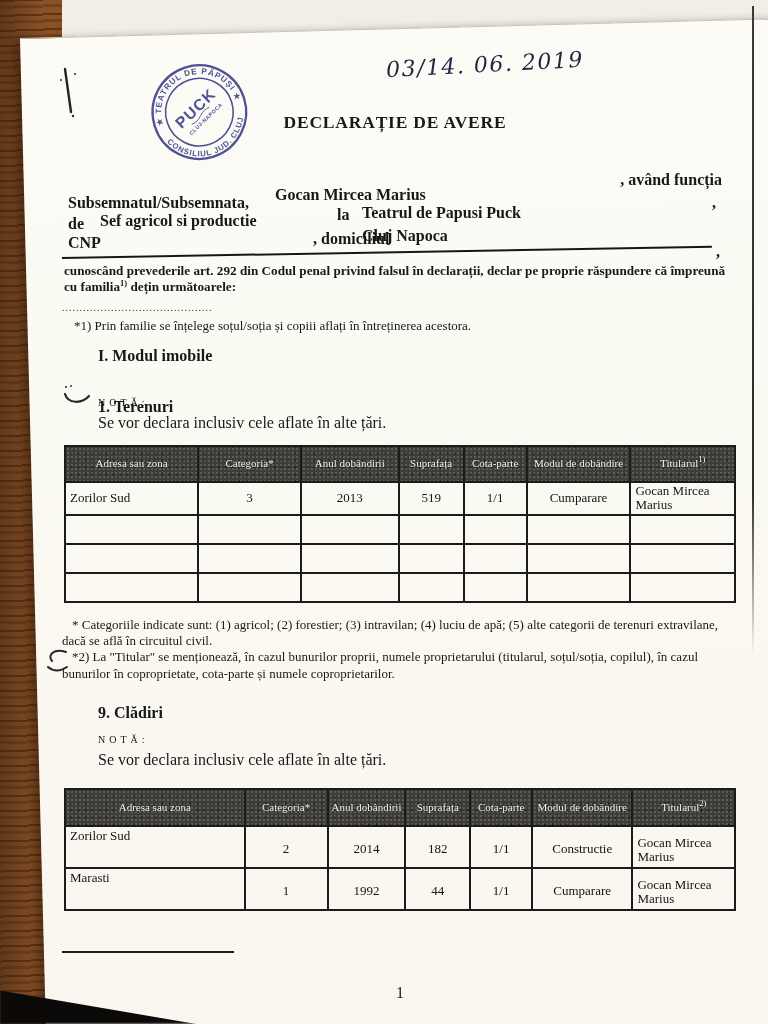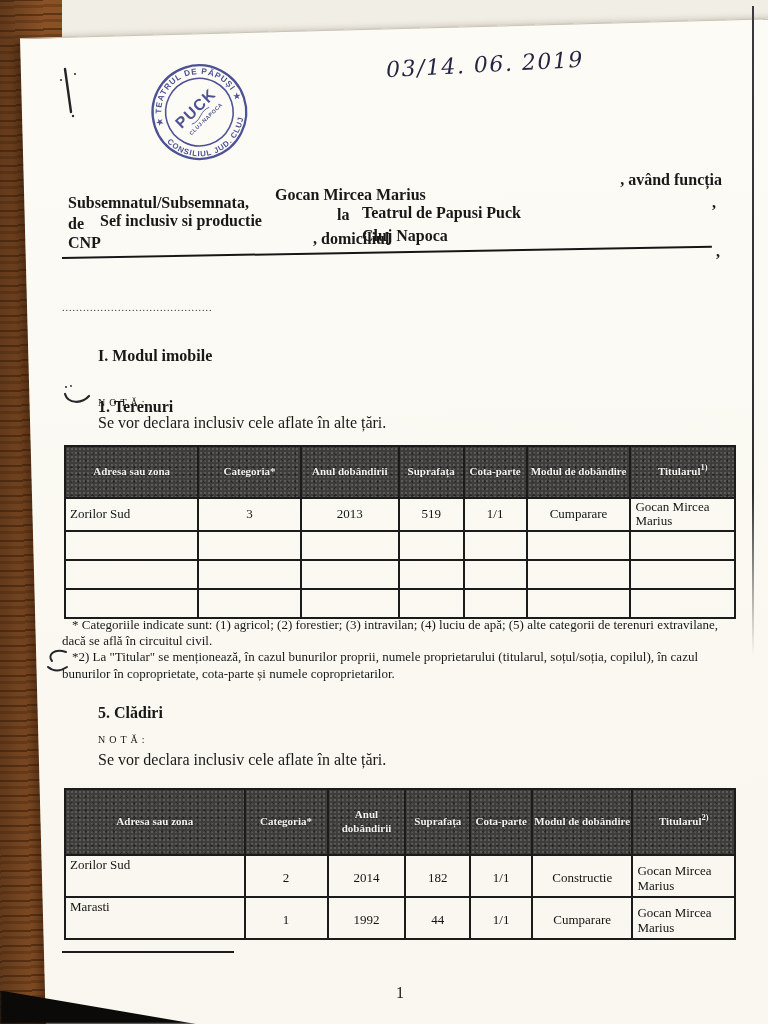--- a/index.html
+++ b/index.html
@@ -27,22 +27,22 @@
   .nota{font-size:10px;letter-spacing:4px;}
   .dots{font-size:10px;letter-spacing:1px;color:#2a2a2a;white-space:nowrap;}
   .underline-long{height:2px;background:#161616;transform:rotate(-1deg);transform-origin:left center;}
   .sep-line{height:2px;background:#1d1d1d;}
   .decl{line-height:16.2px;}
   .fnblock{line-height:16.2px;}
   .fnblock p{margin:0;text-indent:10px;}
   sup{font-size:8.5px;vertical-align:super;line-height:0;}
   .doc-table{border-collapse:collapse;table-layout:fixed;width:672px;font-size:13px;color:#141414;}
   .doc-table th,.doc-table td{border:2px solid #1b1b1b;overflow:hidden;}
-  .doc-table th{background-color:#3e3d3a;color:#f4f3ef;font-size:11px;font-weight:bold;
-        text-align:center;padding:18px 1px;line-height:1.25;
+  .doc-table th{background-color:#3e3d3a;color:#f4f3ef;font-size:11px;font-weight:normal;
+        text-align:center;padding:10px 1px;line-height:1.25;
         background-image:radial-gradient(rgba(255,255,255,.16) 1px, transparent 1.4px),
                          radial-gradient(rgba(0,0,0,.38) 1px, transparent 1.4px);
         background-size:4px 4px,7px 7px;background-position:0 0,2px 3px;
         text-shadow:0 0 2px rgba(0,0,0,.65);}
   .doc-table td{padding:1px 4px;text-align:center;}
   .doc-table td.addr{text-align:left;}
   .doc-table td.tit{text-align:left;line-height:1.12;padding-left:4px;}
   .t1 tr.r-data{height:32px;}
   .t1 tr.r-empty{height:29px;}
   .t2 tr{height:42px;}
@@ -88,41 +88,44 @@
         <g transform="rotate(-26 60 60)" fill="#2c3184" text-anchor="middle">
           <text x="60" y="60" font-family="Liberation Sans, sans-serif" font-size="18" font-weight="bold" letter-spacing="1.5">PUCK</text>
           <path d="M44,64 q6,3 14,0 t14,0" stroke="#2c3184" stroke-width="1" fill="none"></path>
           <text x="60" y="73" font-family="Liberation Sans, sans-serif" font-size="6.2" font-weight="bold" letter-spacing=".5">CLUJ-NAPOCA</text>
         </g>
       </svg>
     </div>
 
     <div class="abs date" style="left:386px;top:52px;">03/14. 06. 2019</div>
 
+    <div class="abs title" style="left:160px;top:112px;width:470px;">DECLARAȚIE DE AVERE</div>
 
     <span class="abs b fs135" style="left:68px;top:194px;">Subsemnatul/Subsemnata,</span>
     <span class="abs b fs135" style="left:275px;top:186px;">Gocan Mircea Marius</span>
     <span class="abs b fs135" style="left:560px;top:171px;width:162px;text-align:right;">, având funcția</span>
 
     <span class="abs b fs135" style="left:68px;top:215px;">de</span>
-    <span class="abs b fs135" style="left:100px;top:212px;">Sef inclusiv si productie</span>
+    <span class="abs b fs135" style="left:100px;top:212px;">Sef agricol si productie</span>
     <span class="abs b fs135" style="left:337px;top:206px;">la</span>
     <span class="abs b fs135" style="left:362px;top:204px;">Teatrul de Papusi Puck</span>
     <span class="abs b fs135" style="left:712px;top:194px;">,</span>
 
     <span class="abs b fs135" style="left:68px;top:234px;">CNP</span>
     <span class="abs b fs135" style="left:280px;top:230px;margin-left:33px;">, domiciliul</span>
     <span class="abs b fs135" style="left:362px;top:227px;">Cluj Napoca</span>
 
     <div class="abs underline-long" style="left:62px;top:257px;width:650px;"></div>
     <span class="abs b fs135" style="left:716px;top:243px;">,</span>
 
+    <div class="abs b decl" style="left:64px;top:263px;width:668px;font-size:13.2px;"><span>cunoscând prevederile art. 292 din Codul penal privind falsul în declarații, declar pe proprie răspundere că împreună cu familia</span><sup>1)</sup><span> dețin următoarele:</span></div>
 
     <div class="abs dots" style="left:62px;top:302px;">...........................................</div>
 
+    <div class="abs fs13" style="left:74px;top:318px;width:660px;">*1) Prin familie se înțelege soțul/soția și copiii aflați în întreținerea acestora.</div>
 
     <div class="abs b fs135" style="left:98px;top:347px;">I. Modul imobile</div>
     <div class="abs b fs135" style="left:98px;top:398px;">1. Terenuri</div>
 
     <svg class="abs" style="left:62px;top:384px;" width="30" height="24" viewBox="0 0 30 24">
       <path d="M3,10 C6,20 20,20 27,12" stroke="#26262c" stroke-width="2.2" fill="none" stroke-linecap="round"></path>
       <circle cx="4" cy="3" r="1" fill="#26262c"></circle>
         <circle cx="9" cy="2" r="0.9" fill="#26262c"></circle>
     </svg>
 
@@ -193,21 +196,21 @@
     <div class="abs fs13 fnblock" style="left:62px;top:617px;width:676px;">
       <p>* Categoriile indicate sunt: (1) agricol; (2) forestier; (3) intravilan; (4) luciu de apă; (5) alte categorii de terenuri extravilane, dacă se află în circuitul civil.</p>
       <p>*2) La "Titular" se menționează, în cazul bunurilor proprii, numele proprietarului (titularul, soțul/soția, copilul), în cazul bunurilor în coproprietate, cota-parte și numele coproprietarilor.</p>
     </div>
 
     <svg class="abs" style="left:44px;top:648px;" width="30" height="28" viewBox="0 0 30 28">
       <path d="M22,4 C10,0 3,7 8,13" stroke="#26262c" stroke-width="2" fill="none" stroke-linecap="round"></path>
       <path d="M4,19 C10,24 17,23 23,19" stroke="#26262c" stroke-width="2" fill="none" stroke-linecap="round"></path>
     </svg>
 
-    <div class="abs b fs135" style="left:98px;top:704px;">5. Clădiri</div>
+    <div class="abs b fs135" style="left:98px;top:704px;">9. Clădiri</div>
     <div class="abs nota" style="left:98px;top:734px;">NOTĂ:</div>
     <div class="abs fs135" style="left:98px;top:751px;">Se vor declara inclusiv cele aflate în alte țări.</div>
 
     <table class="doc-table t2 abs" style="left:64px;top:788px;">
       <colgroup>
         <col style="width:26.8%">
           <col style="width:12.4%">
           <col style="width:11.6%">
         <col style="width:9.7%">
           <col style="width:9.2%">

